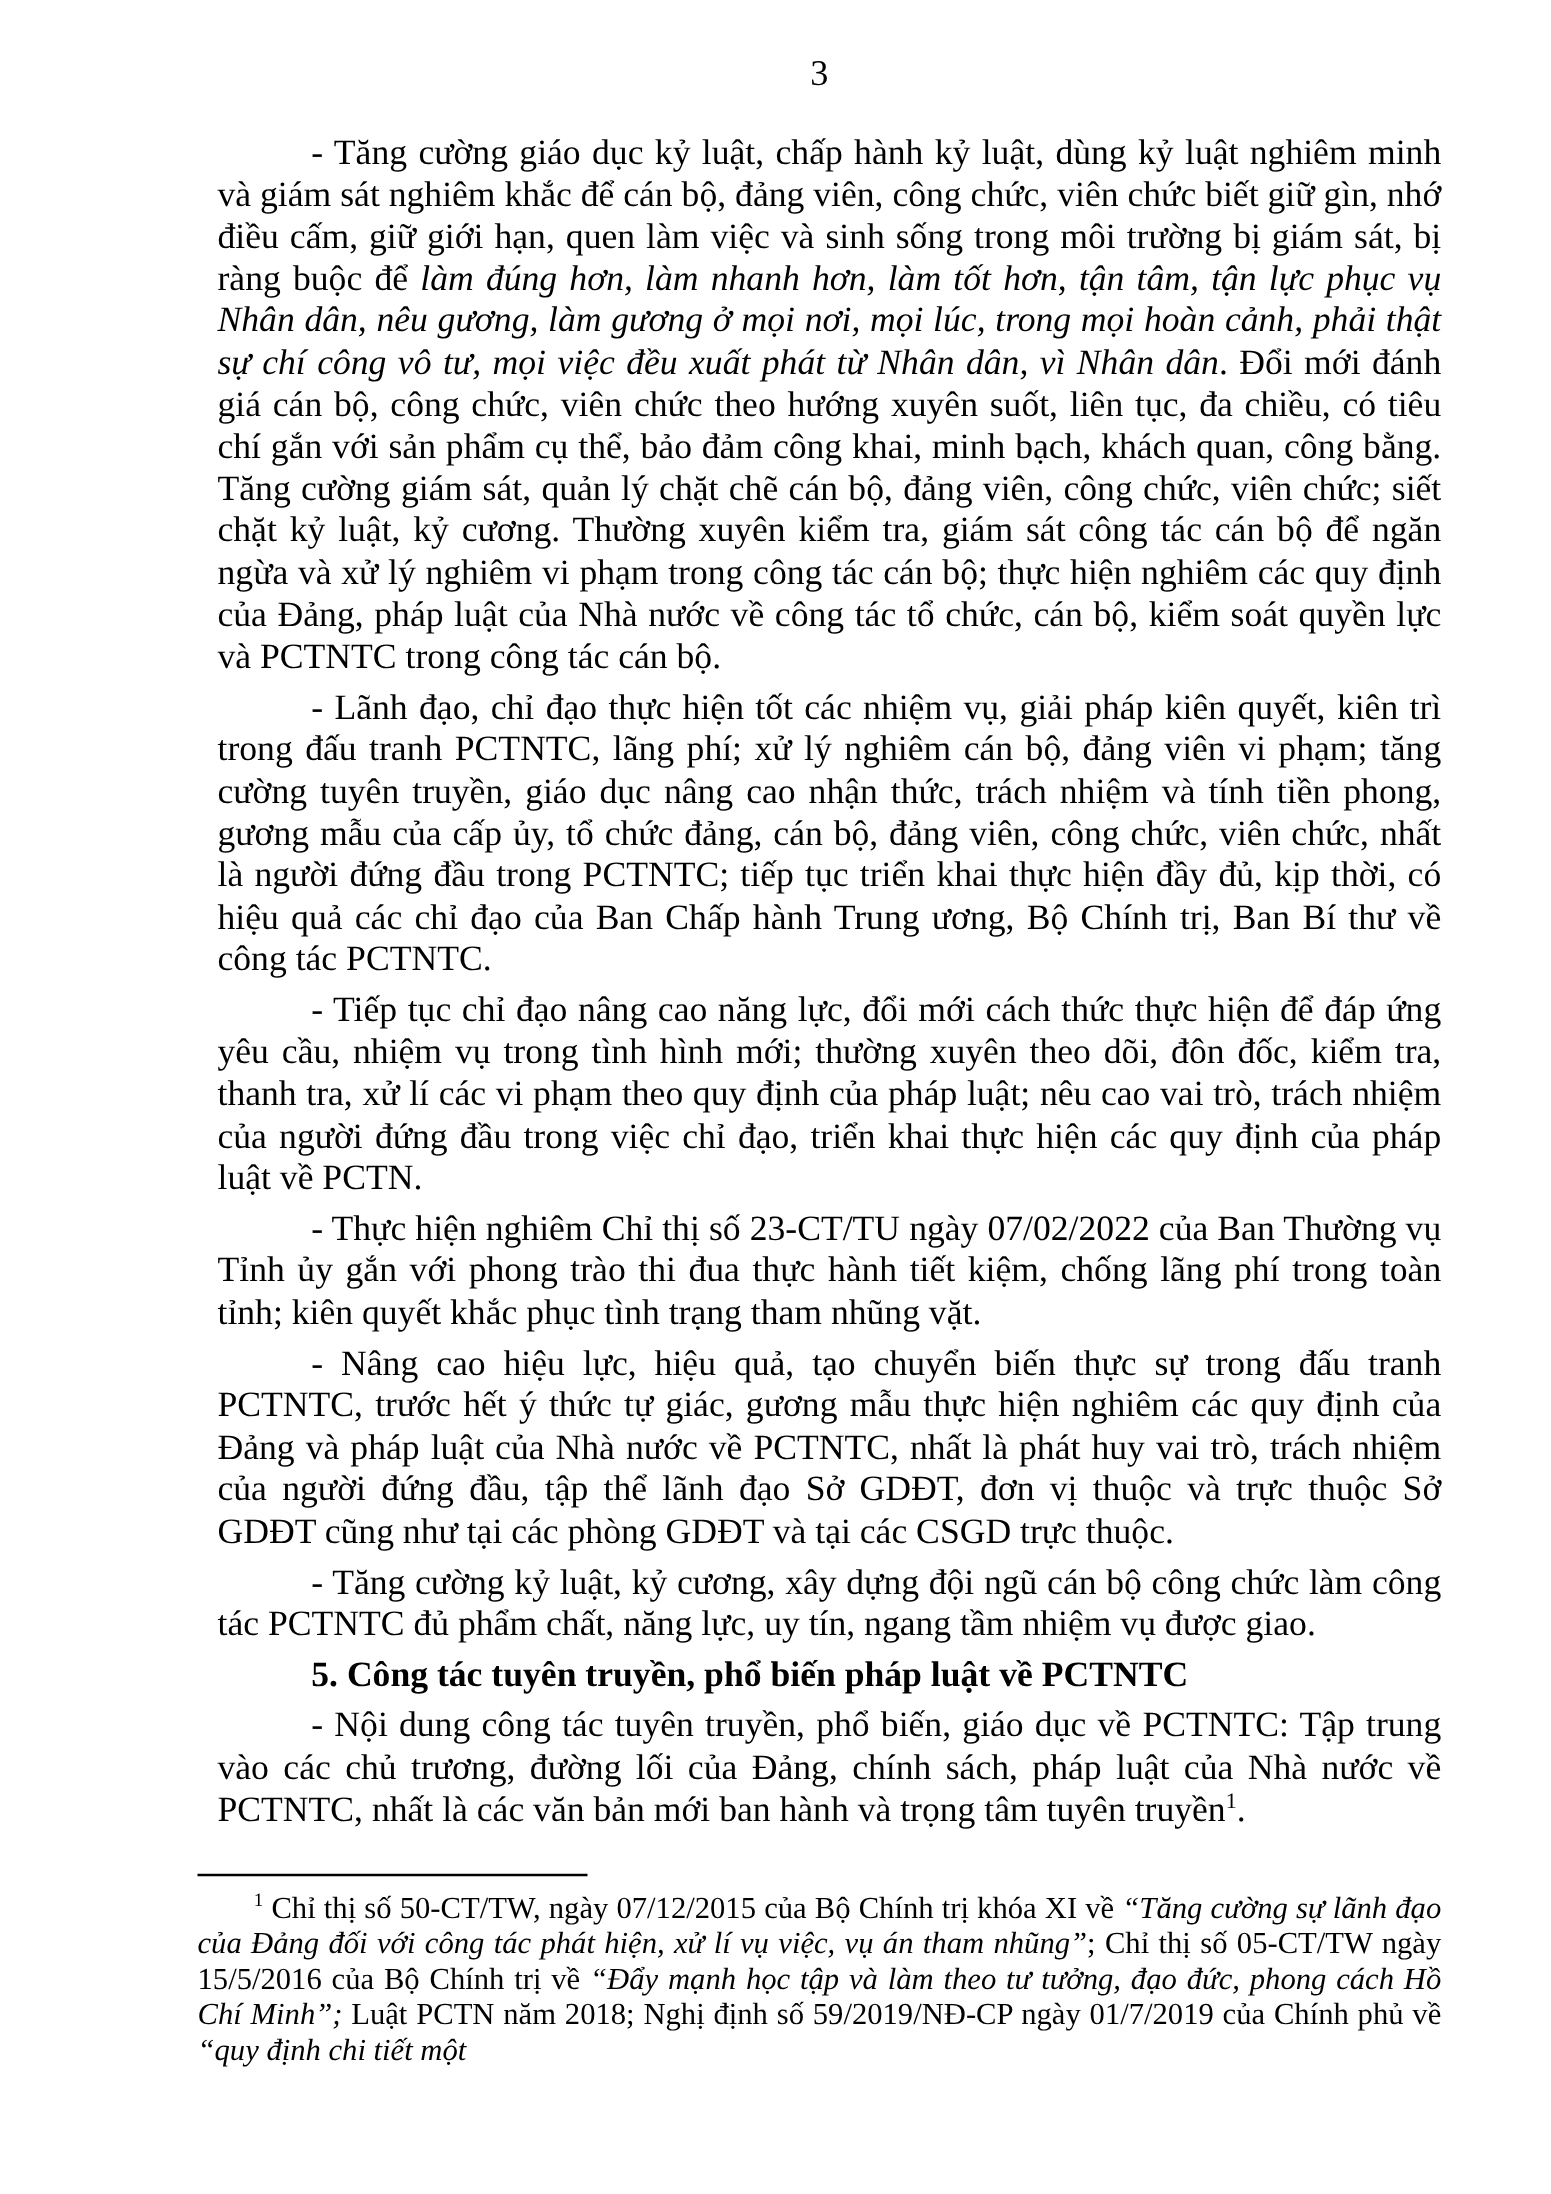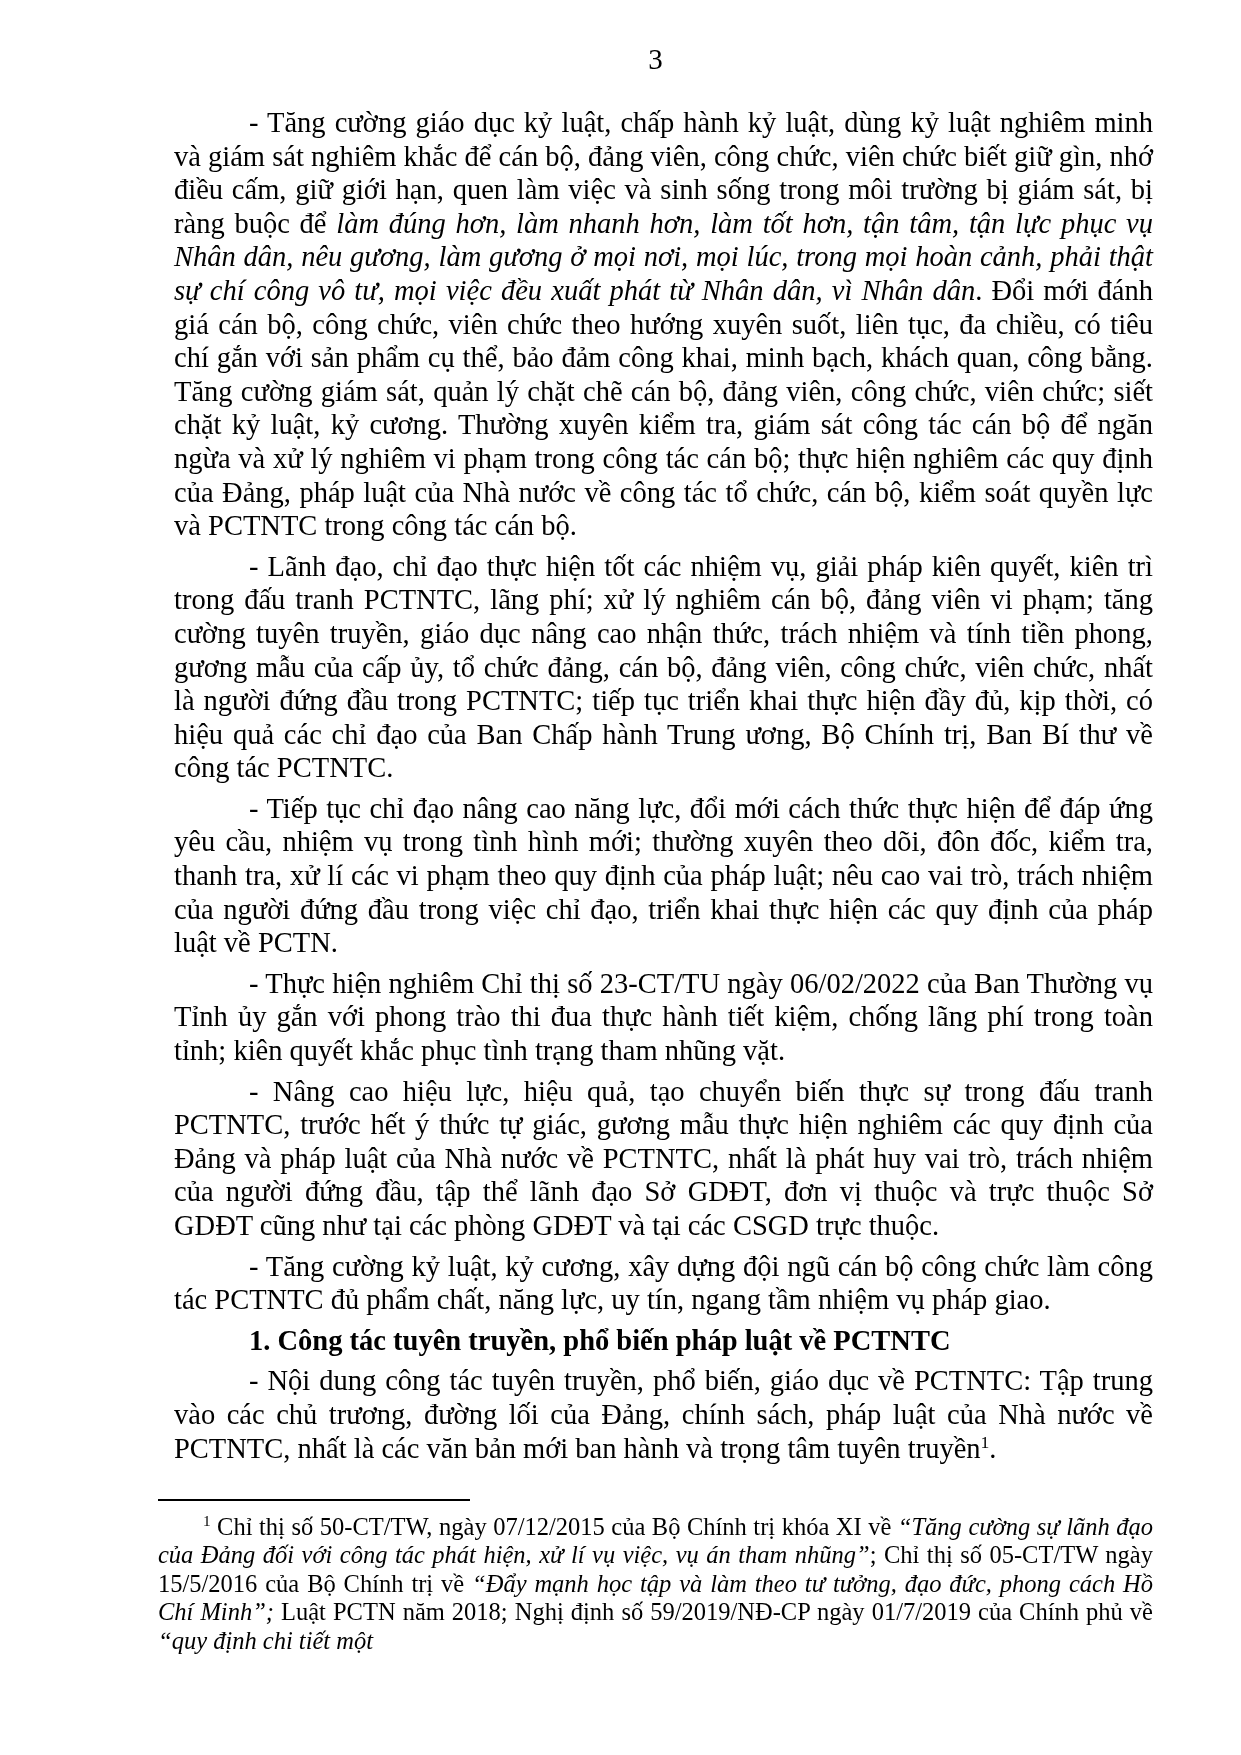--- a/index.html
+++ b/index.html
@@ -77,24 +77,24 @@
 <body>
 
 <div class="page">
 
   <div class="page-number">3</div>
 
   <div class="content">
     <p><span class="run normal">- Tăng cường giáo dục kỷ luật, chấp hành kỷ luật, dùng kỷ luật nghiêm minh và giám sát nghiêm khắc để cán bộ, đảng viên, công chức, viên chức biết giữ gìn, nhớ điều cấm, giữ giới hạn, quen làm việc và sinh sống trong môi trường bị giám sát, bị ràng buộc để </span><span class="run italic">làm đúng hơn, làm nhanh hơn, làm tốt hơn, tận tâm, tận lực phục vụ Nhân dân, nêu gương, làm gương ở mọi nơi, mọi lúc, trong mọi hoàn cảnh, phải thật sự chí công vô tư, mọi việc đều xuất phát từ Nhân dân, vì Nhân dân</span><span class="run normal">. Đổi mới đánh giá cán bộ, công chức, viên chức theo hướng xuyên suốt, liên tục, đa chiều, có tiêu chí gắn với sản phẩm cụ thể, bảo đảm công khai, minh bạch, khách quan, công bằng. Tăng cường giám sát, quản lý chặt chẽ cán bộ, đảng viên, công chức, viên chức; siết chặt kỷ luật, kỷ cương. Thường xuyên kiểm tra, giám sát công tác cán bộ để ngăn ngừa và xử lý nghiêm vi phạm trong công tác cán bộ; thực hiện nghiêm các quy định của Đảng, pháp luật của Nhà nước về công tác tổ chức, cán bộ, kiểm soát quyền lực và PCTNTC trong công tác cán bộ.</span></p>
     <p><span class="run normal">- Lãnh đạo, chỉ đạo thực hiện tốt các nhiệm vụ, giải pháp kiên quyết, kiên trì trong đấu tranh PCTNTC, lãng phí; xử lý nghiêm cán bộ, đảng viên vi phạm; tăng cường tuyên truyền, giáo dục nâng cao nhận thức, trách nhiệm và tính tiền phong, gương mẫu của cấp ủy, tổ chức đảng, cán bộ, đảng viên, công chức, viên chức, nhất là người đứng đầu trong PCTNTC; tiếp tục triển khai thực hiện đầy đủ, kịp thời, có hiệu quả các chỉ đạo của Ban Chấp hành Trung ương, Bộ Chính trị, Ban Bí thư về công tác PCTNTC.</span></p>
     <p><span class="run normal">- Tiếp tục chỉ đạo nâng cao năng lực, đổi mới cách thức thực hiện để đáp ứng yêu cầu, nhiệm vụ trong tình hình mới; thường xuyên theo dõi, đôn đốc, kiểm tra, thanh tra, xử lí các vi phạm theo quy định của pháp luật; nêu cao vai trò, trách nhiệm của người đứng đầu trong việc chỉ đạo, triển khai thực hiện các quy định của pháp luật về PCTN.</span></p>
-    <p><span class="run normal">- Thực hiện nghiêm Chỉ thị số 23-CT/TU ngày 06/02/2022 của Ban Thường vụ Tỉnh ủy gắn với phong trào thi đua thực hành tiết kiệm, chống lãng phí trong toàn tỉnh; kiên quyết khắc phục tình trạng tham nhũng vặt.</span></p>
+    <p><span class="run normal">- Thực hiện nghiêm Chỉ thị số 23-CT/TU ngày 07/02/2022 của Ban Thường vụ Tỉnh ủy gắn với phong trào thi đua thực hành tiết kiệm, chống lãng phí trong toàn tỉnh; kiên quyết khắc phục tình trạng tham nhũng vặt.</span></p>
     <p><span class="run normal">- Nâng cao hiệu lực, hiệu quả, tạo chuyển biến thực sự trong đấu tranh PCTNTC, trước hết ý thức tự giác, gương mẫu thực hiện nghiêm các quy định của Đảng và pháp luật của Nhà nước về PCTNTC, nhất là phát huy vai trò, trách nhiệm của người đứng đầu, tập thể lãnh đạo Sở GDĐT, đơn vị thuộc và trực thuộc Sở GDĐT cũng như tại các phòng GDĐT và tại các CSGD trực thuộc.</span></p>
-    <p><span class="run normal">- Tăng cường kỷ luật, kỷ cương, xây dựng đội ngũ cán bộ công chức làm công tác PCTNTC đủ phẩm chất, năng lực, uy tín, ngang tầm nhiệm vụ pháp giao.</span></p>
-    <p class="heading"><span class="run bold">1. Công tác tuyên truyền, phổ biến pháp luật về PCTNTC</span></p>
+    <p><span class="run normal">- Tăng cường kỷ luật, kỷ cương, xây dựng đội ngũ cán bộ công chức làm công tác PCTNTC đủ phẩm chất, năng lực, uy tín, ngang tầm nhiệm vụ được giao.</span></p>
+    <p class="heading"><span class="run bold">5. Công tác tuyên truyền, phổ biến pháp luật về PCTNTC</span></p>
     <p><span class="run normal">- Nội dung công tác tuyên truyền, phổ biến, giáo dục về PCTNTC: Tập trung vào các chủ trương, đường lối của Đảng, chính sách, pháp luật của Nhà nước về PCTNTC, nhất là các văn bản mới ban hành và trọng tâm tuyên truyền</span><span class="run sup">1</span><span class="run normal">.</span></p>
   </div>
 
   <div class="footnote-area">
     <hr class="footnote-separator">
     <p><span class="run sup">1</span><span class="run normal"> Chỉ thị số 50-CT/TW, ngày 07/12/2015 của Bộ Chính trị khóa XI về </span><span class="run italic">“Tăng cường sự lãnh đạo của Đảng đối với công tác phát hiện, xử lí vụ việc, vụ án tham nhũng”</span><span class="run normal">; Chỉ thị số 05-CT/TW ngày 15/5/2016 của Bộ Chính trị về </span><span class="run italic">“Đẩy mạnh học tập và làm theo tư tưởng, đạo đức, phong cách Hồ Chí Minh”;</span><span class="run normal"> Luật PCTN năm 2018; Nghị định số 59/2019/NĐ-CP ngày 01/7/2019 của Chính phủ về </span><span class="run italic">“quy định chi tiết một</span></p>
   </div>
 
 </div>
 

